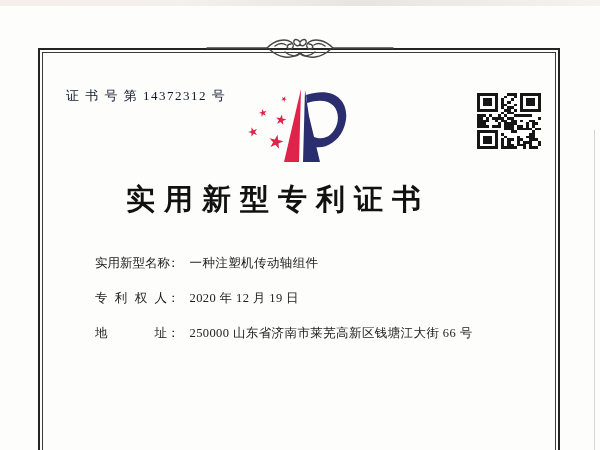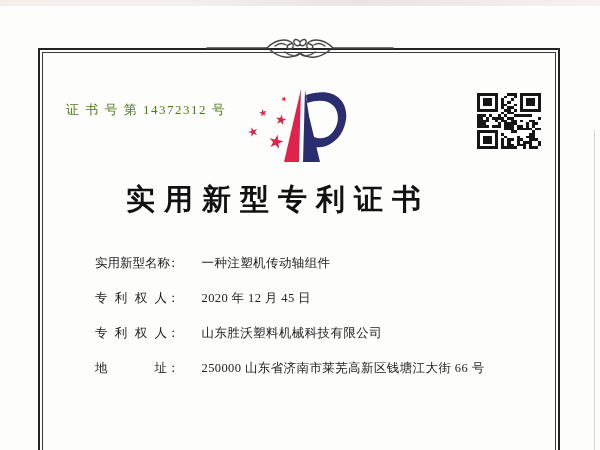--- a/index.html
+++ b/index.html
@@ -20,40 +20,40 @@
     border:2px solid #242424;
   }
   #frame-inner{
     position:absolute;left:2px;top:2px;right:2px;bottom:2px;
     border:1px solid #3a3a3a;
   }
   
   #ornament{position:absolute;left:205px;top:34px;width:190px;height:28px;z-index:3;}
   
   #cert-number{
-    position:absolute;left:66px;top:101px;font-size:13px;letter-spacing:1.5px;
-    color:#4d7c0f;z-index:2;white-space:nowrap;
+    position:absolute;left:66px;top:87px;font-size:13px;letter-spacing:1.5px;
+    color:#0f172a;z-index:2;white-space:nowrap;
   }
   
   #logo{position:absolute;left:248px;top:86px;width:110px;height:82px;z-index:2;}
   
   #qr{position:absolute;left:477px;top:93px;width:64px;height:56px;z-index:2;}
   
   #title{
     position:absolute;left:38px;top:180px;width:471px;text-align:center;
     font-size:29px;font-weight:bold;letter-spacing:9px;text-indent:9px;
     color:#111;z-index:2;white-space:nowrap;
   }
   
   #fields{position:absolute;left:73px;top:246px;width:470px;z-index:2;}
   .row{height:35px;line-height:35px;font-size:12.5px;white-space:nowrap;color:#222;}
   .field-label{display:inline-block;width:72px;text-align:justify;text-align-last:justify;
     vertical-align:top;margin-left:22px;}
   .field-colon{display:inline-block;}
-  .field-value{display:inline-block;margin-left:22px;letter-spacing:.4px;}
+  .field-value{display:inline-block;margin-left:10px;letter-spacing:.4px;}
 </style>
 </head>
 <body>
 
 <div id="page">
 
   <div id="scan-band"></div>
   <div id="scan-edge-right"></div>
 
   <div id="frame-outer">
@@ -240,23 +240,20 @@
       <rect x="2" y="16" width="3" height="3" fill="#161616"></rect>
     </svg>
 
   <div id="title">实用新型专利证书</div>
 
   <div id="fields">
     <div class="row">
       <span class="field-label">实用新型名称</span><span class="field-colon">：</span><span class="field-value">一种注塑机传动轴组件</span>
     </div>
     <div class="row">
-      <span class="field-label">专利权人</span><span class="field-colon">：</span><span class="field-value">2020 年 12 月 45 日</span>
-    </div>
-    <div class="row">
-      <span class="field-label">专利权人</span><span class="field-colon">：</span><span class="field-value">山东胜沃塑料机械科技有限公司</span>
+      <span class="field-label">专利权人</span><span class="field-colon">：</span><span class="field-value">2020 年 12 月 19 日</span>
     </div>
     <div class="row">
       <span class="field-label">地址</span><span class="field-colon">：</span><span class="field-value">250000 山东省济南市莱芜高新区钱塘江大街 66 号</span>
     </div>
   </div>
 
 </div>
 
 </body></html>

